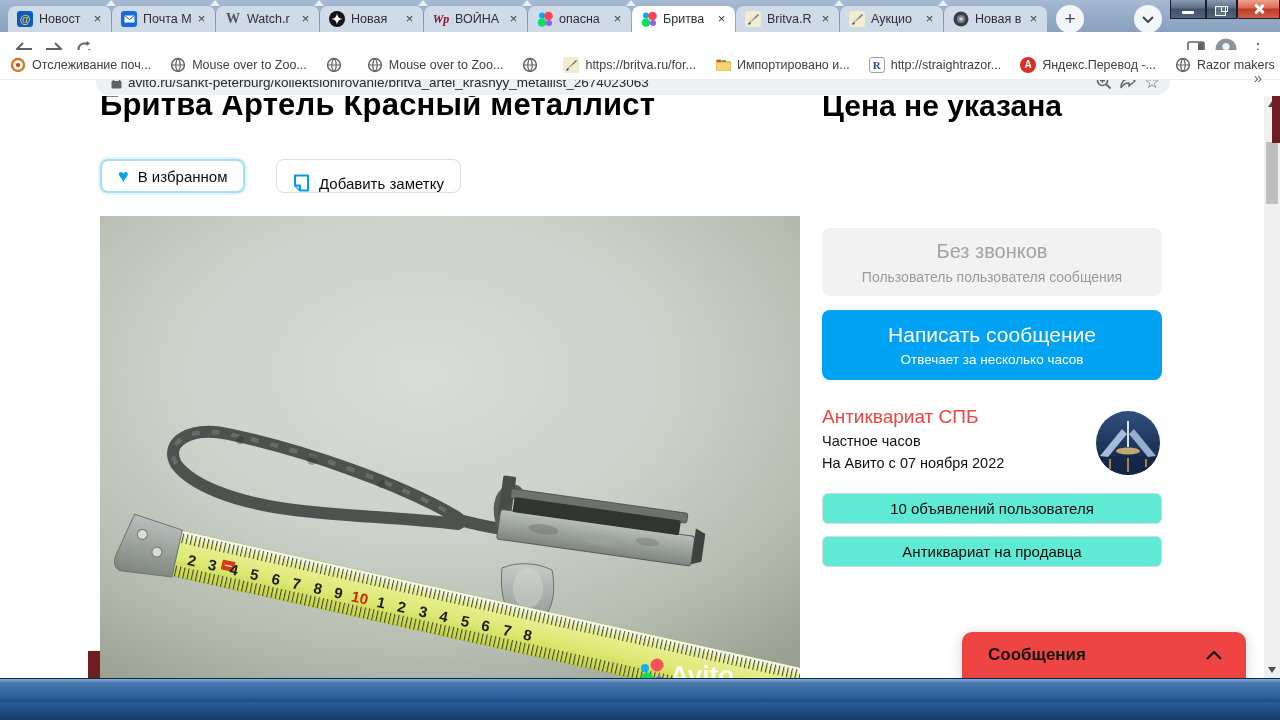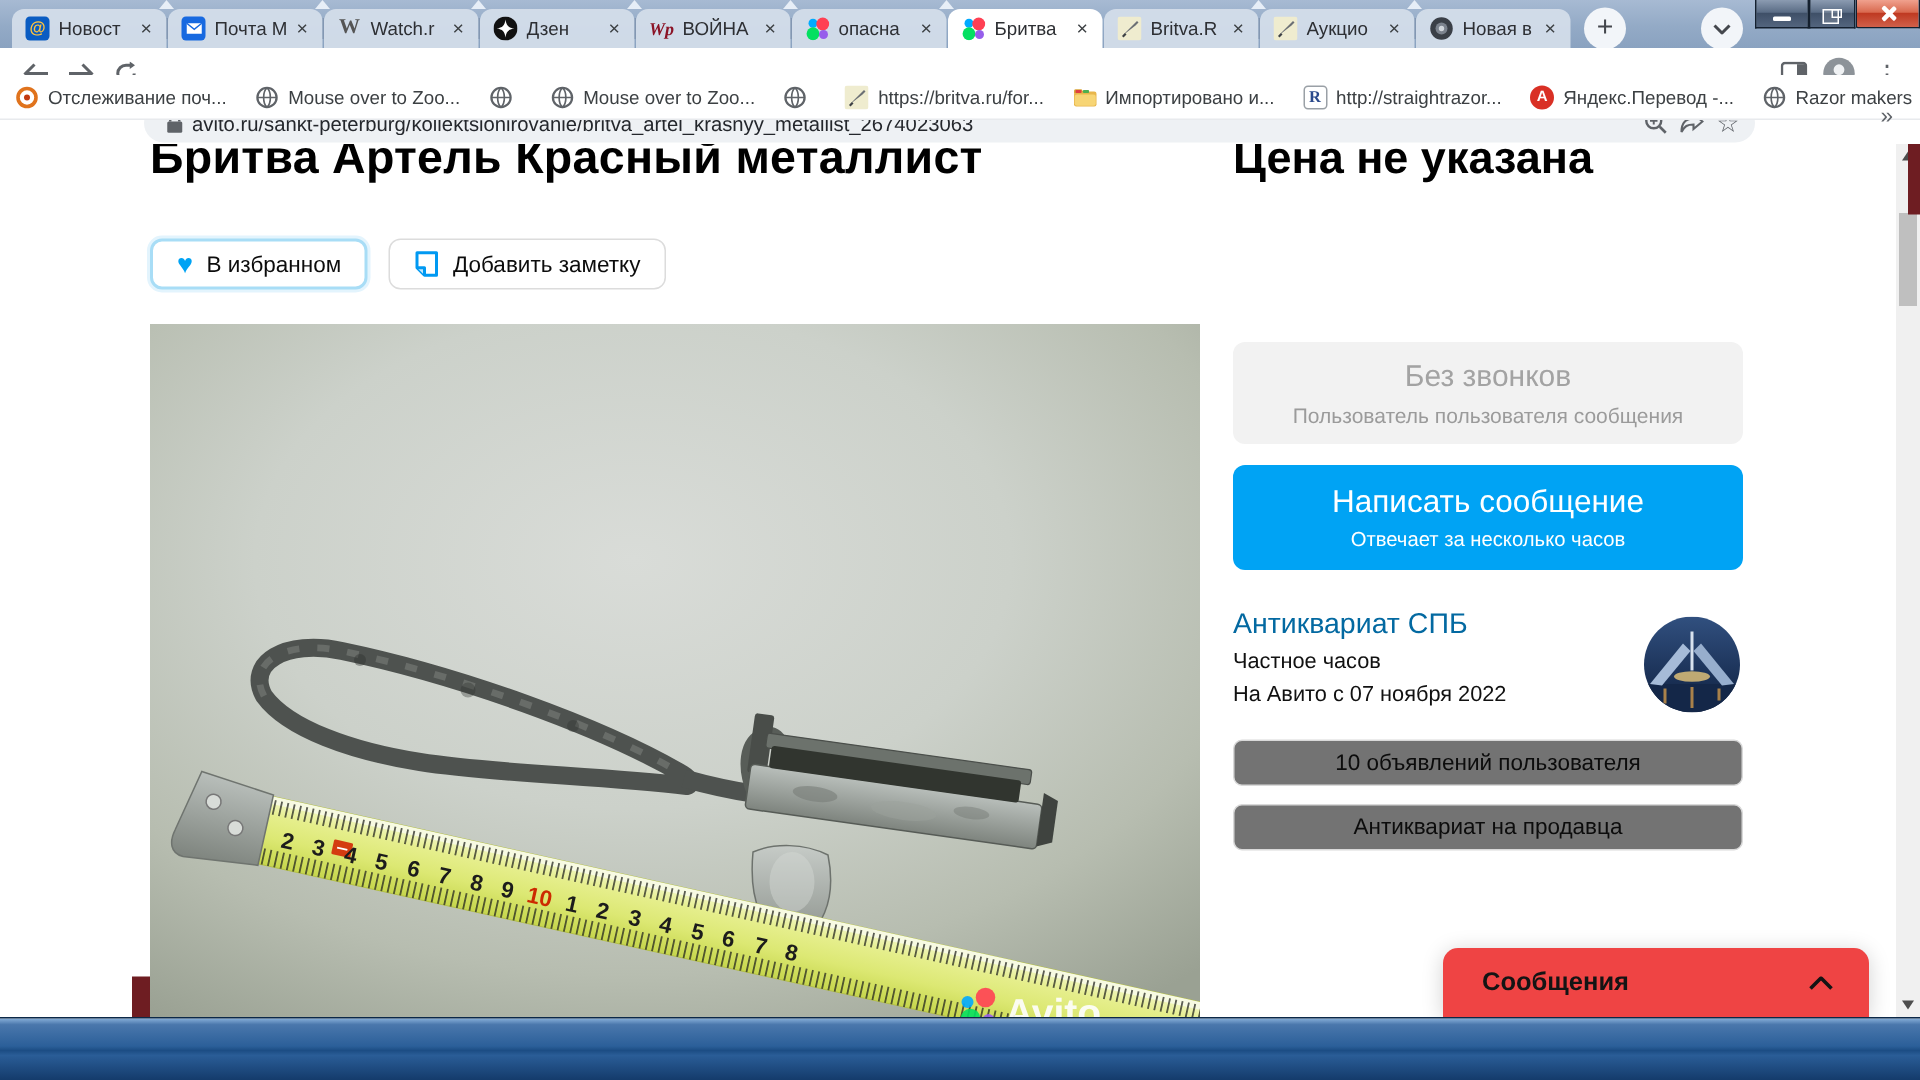--- a/index.html
+++ b/index.html
@@ -58,41 +58,41 @@
   .sqic{position:absolute;inset:0;border-radius:3px;}
   .center{display:flex;align-items:center;justify-content:center;}
 
   
   #content{left:0;top:96px;width:1280px;height:582px;background:#fff;overflow:hidden;}
   #pgtitle{left:100px;top:-9px;font-size:31px;font-weight:bold;color:#000;letter-spacing:.2px;}
   #pgprice{left:822px;top:-7px;font-size:30px;font-weight:bold;color:#000;}
   .actbtn{top:63px;height:34px;box-sizing:border-box;border-radius:8px;background:#fff;
     display:flex;align-items:center;padding:0 16px;font-size:15px;color:#0c0c0c;}
   #favbtn{left:100px;border:2px solid #a8ddf6;box-shadow:0 0 0 2px #e3f4fd;}
-  #notebtn{left:259px;border:1px solid #dcdcdc;}
+  #notebtn{left:276px;border:1px solid #dcdcdc;align-items:flex-end;}
   #favbtn .hic{color:#00a3f4;font-size:18px;margin-right:9px;}
   #notebtn svg{margin-right:9px;}
 
   #photo{left:100px;top:120px;width:700px;height:462px;overflow:hidden;}
 
   
   #nocalls{left:822px;top:132px;width:340px;height:68px;background:#f2f2f2;border-radius:8px;
     display:flex;flex-direction:column;align-items:center;justify-content:center;}
   #nocalls .t1{font-size:20px;color:#a3a3a3;margin-bottom:6px;}
   #nocalls .t2{font-size:14px;color:#9b9b9b;}
   #msgbtn{left:822px;top:214px;width:340px;height:70px;background:#00a3f4;border-radius:8px;
     display:flex;flex-direction:column;align-items:center;justify-content:center;color:#fff;}
   #msgbtn .m1{font-size:21px;margin-bottom:5px;}
   #msgbtn .m2{font-size:13.5px;}
-  #sellername{left:822px;top:310px;font-size:19px;color:#0369a1;}
+  #sellername{left:822px;top:310px;font-size:19px;color:#ef4444;}
   #sellertype{left:822px;top:337px;font-size:14.5px;color:#111;}
   #sellersince{left:822px;top:359px;font-size:14.5px;color:#111;}
   #avatar{left:1096px;top:315px;width:64px;height:64px;border-radius:50%;overflow:hidden;}
   .ghostbtn{left:822px;width:340px;height:31px;box-sizing:border-box;border:1px solid #d9d9d9;
-    border-radius:6px;background:#737373;display:flex;align-items:center;justify-content:center;
+    border-radius:6px;background:#5eead4;display:flex;align-items:center;justify-content:center;
     font-size:15px;color:#0c0c0c;}
 
   #msgpanel{left:962px;top:536px;width:284px;height:46px;background:#ef4444;border-radius:10px 10px 0 0;
     box-shadow:0 2px 14px rgba(0,0,0,.18);display:flex;align-items:center;}
   #msgpanel .mp{font-size:17px;font-weight:bold;color:#141414;margin-left:26px;flex:1;}
   #msgpanel svg{margin-right:24px;}
 
   
   #sbar{left:1264px;top:0;width:16px;height:582px;background:#f0f0f0;}
   .sarr{left:1264px;width:16px;height:16px;background:#f0f0f0;display:flex;align-items:center;justify-content:center;}
@@ -135,21 +135,21 @@
     <span class="favicon center" style="color:#555;font-weight:bold;font-size:14px;font-family:'Liberation Serif',serif">W</span>
     <span class="tlabel">Watch.r</span>
     <span class="tclose">×</span>
   </div>
   <div class="abs tab" style="left:320px">
     <span class="favicon">
       <svg width="16" height="16">
           <circle cx="8" cy="8" r="8" fill="#111"></circle>
         <path d="M8,2 C8.5,6 10,7.5 14,8 C10,8.5 8.5,10 8,14 C7.5,10 6,8.5 2,8 C6,7.5 7.5,6 8,2 Z" fill="#fff"></path>
         </svg></span>
-    <span class="tlabel">Дзен</span>
+    <span class="tlabel">Новая</span>
     <span class="tclose">×</span>
   </div>
   <div class="abs tab" style="left:424px">
     <span class="favicon center" style="color:#8b1326;font-weight:bold;font-style:italic;font-size:12px;font-family:'Liberation Serif',serif">Wp</span>
     <span class="tlabel">ВОЙНА</span>
     <span class="tclose">×</span>
   </div>
   <div class="abs tab" style="left:528px">
     <span class="favicon">
       <svg width="16" height="16">

